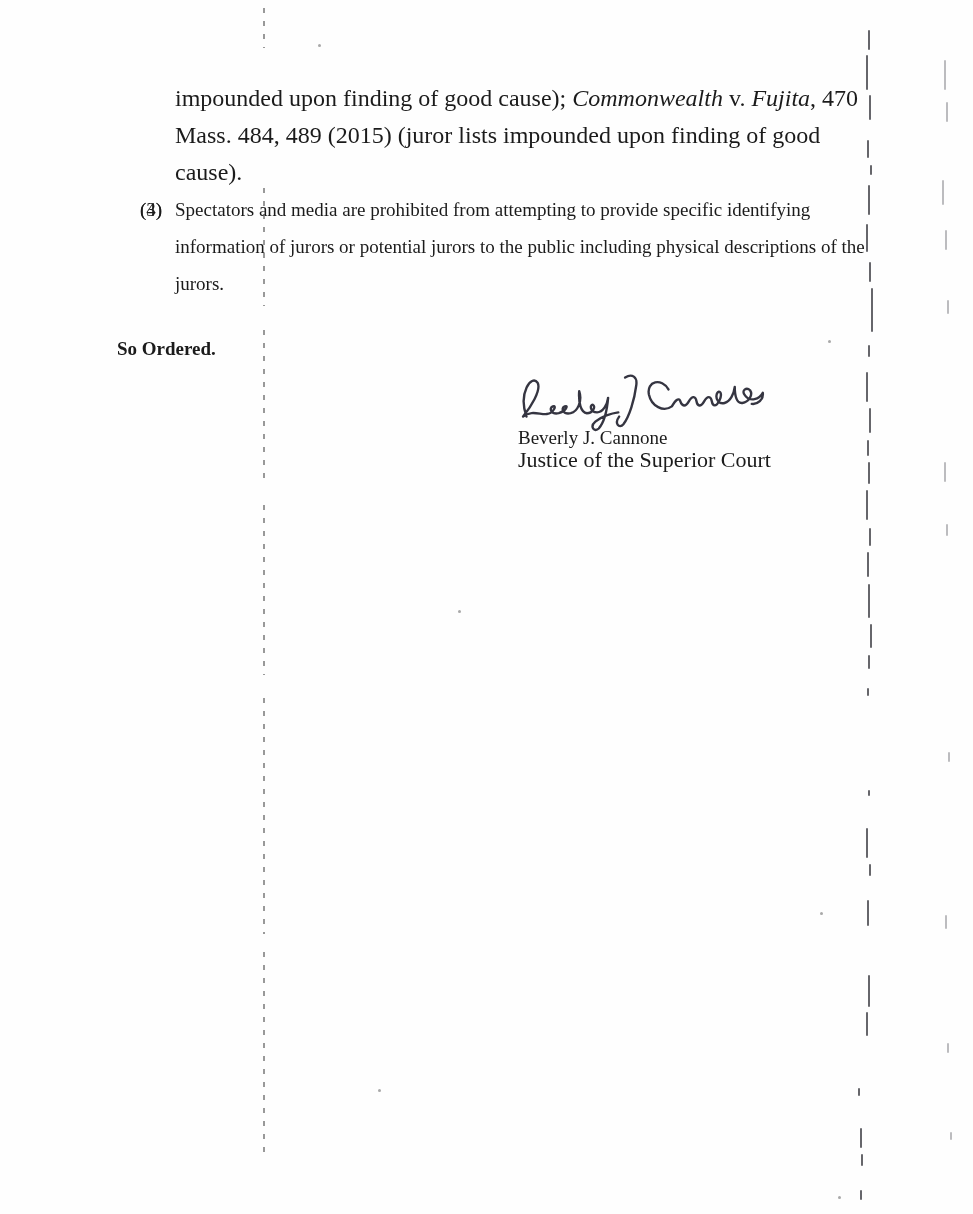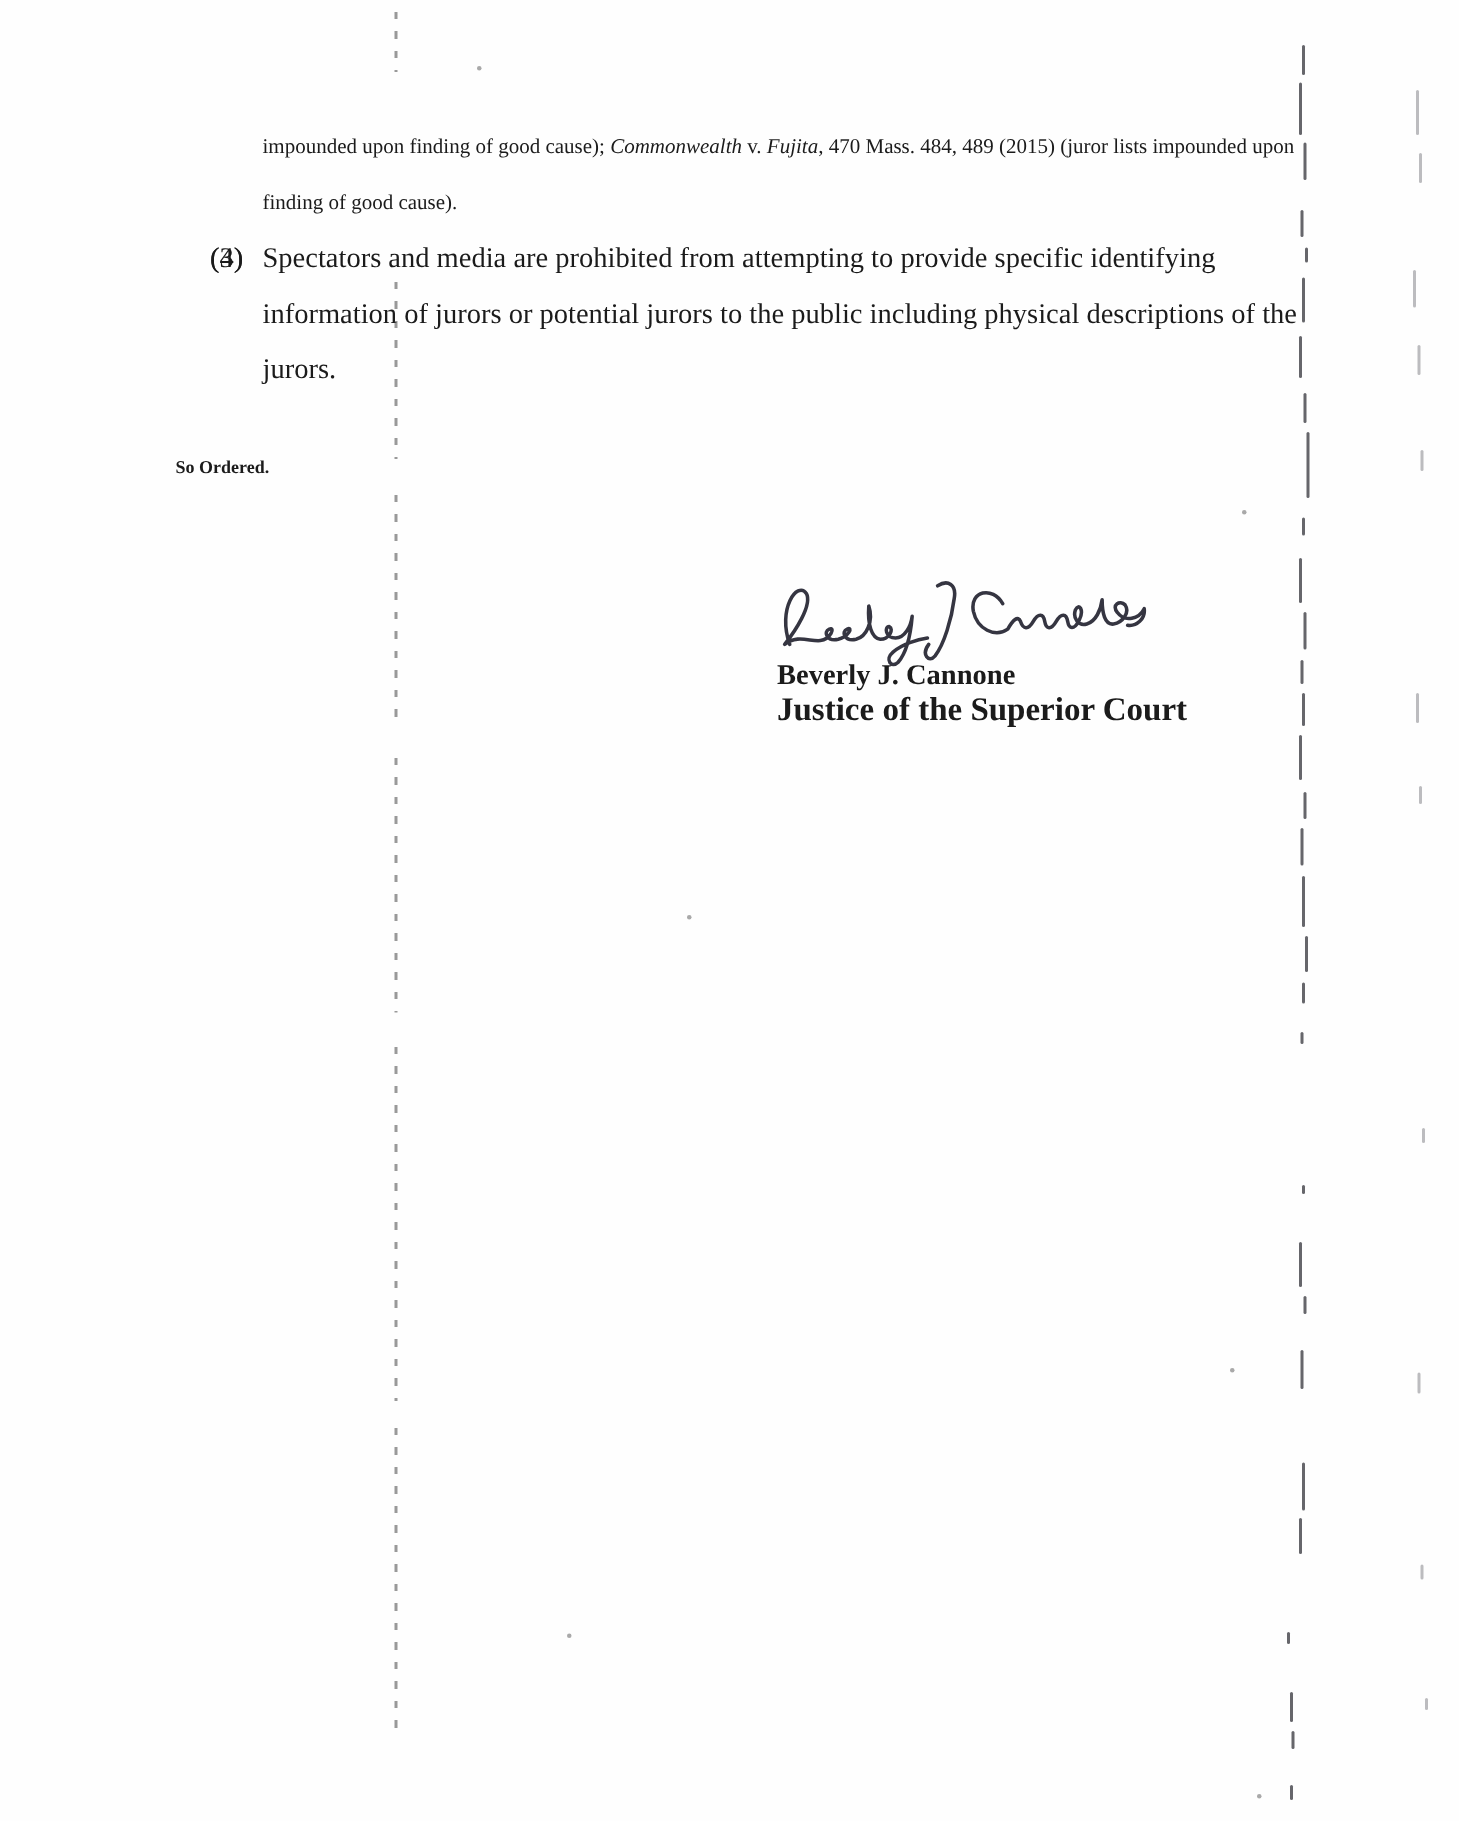--- a/index.html
+++ b/index.html
@@ -8,40 +8,40 @@
     width:973px;height:1214px;
     background:#fefefe;
     overflow:hidden;
     font-family:"Liberation Serif", serif;
     color:#1b1b1b;
   }
   .content{position:relative;padding-top:80px;}
   p{margin:0;}
   .citation{
     margin:0 95px 0 175px;
-    font-size:14px;line-height:37px;
+    font-size:24px;line-height:37px;
     text-align:left;
   }
   .citation i{font-style:italic;}
   .list-item{
     position:relative;
     padding-left:175px;padding-right:100px;
     font-size:19px;line-height:37px;
   }
   .list-item .num{position:absolute;left:140px;top:0;line-height:37px;}
   .so-ordered{
     margin-top:28px;margin-left:117px;
-    font-size:12px;line-height:37px;font-weight:bold;
+    font-size:19px;line-height:37px;font-weight:bold;
   }
   .date-line{
     margin-top:49px;margin-left:117px;
     font-size:19px;line-height:33px;
   }
   .date-line .dvalue{margin-left:14px;}
-  .sig-block{position:absolute;left:492px;top:382px;width:300px;font-weight:bold;}
+  .sig-block{position:absolute;left:492px;top:369px;width:300px;}
   .sig-block svg{display:block;}
   .sig-name{margin:-10px 0 0 26px;font-size:19px;line-height:22px;}
   .sig-title{margin:0 0 0 26px;font-size:22px;line-height:22px;}
   
   .fold-seg{
     position:absolute;left:263px;width:2px;
     background:repeating-linear-gradient(to bottom, rgba(70,70,70,.55) 0 5px, transparent 5px 13px);
   }
   .tick{position:absolute;width:2px;background:#33333a;opacity:.75;border-radius:1px;}
   .tick.light{opacity:.32;}

